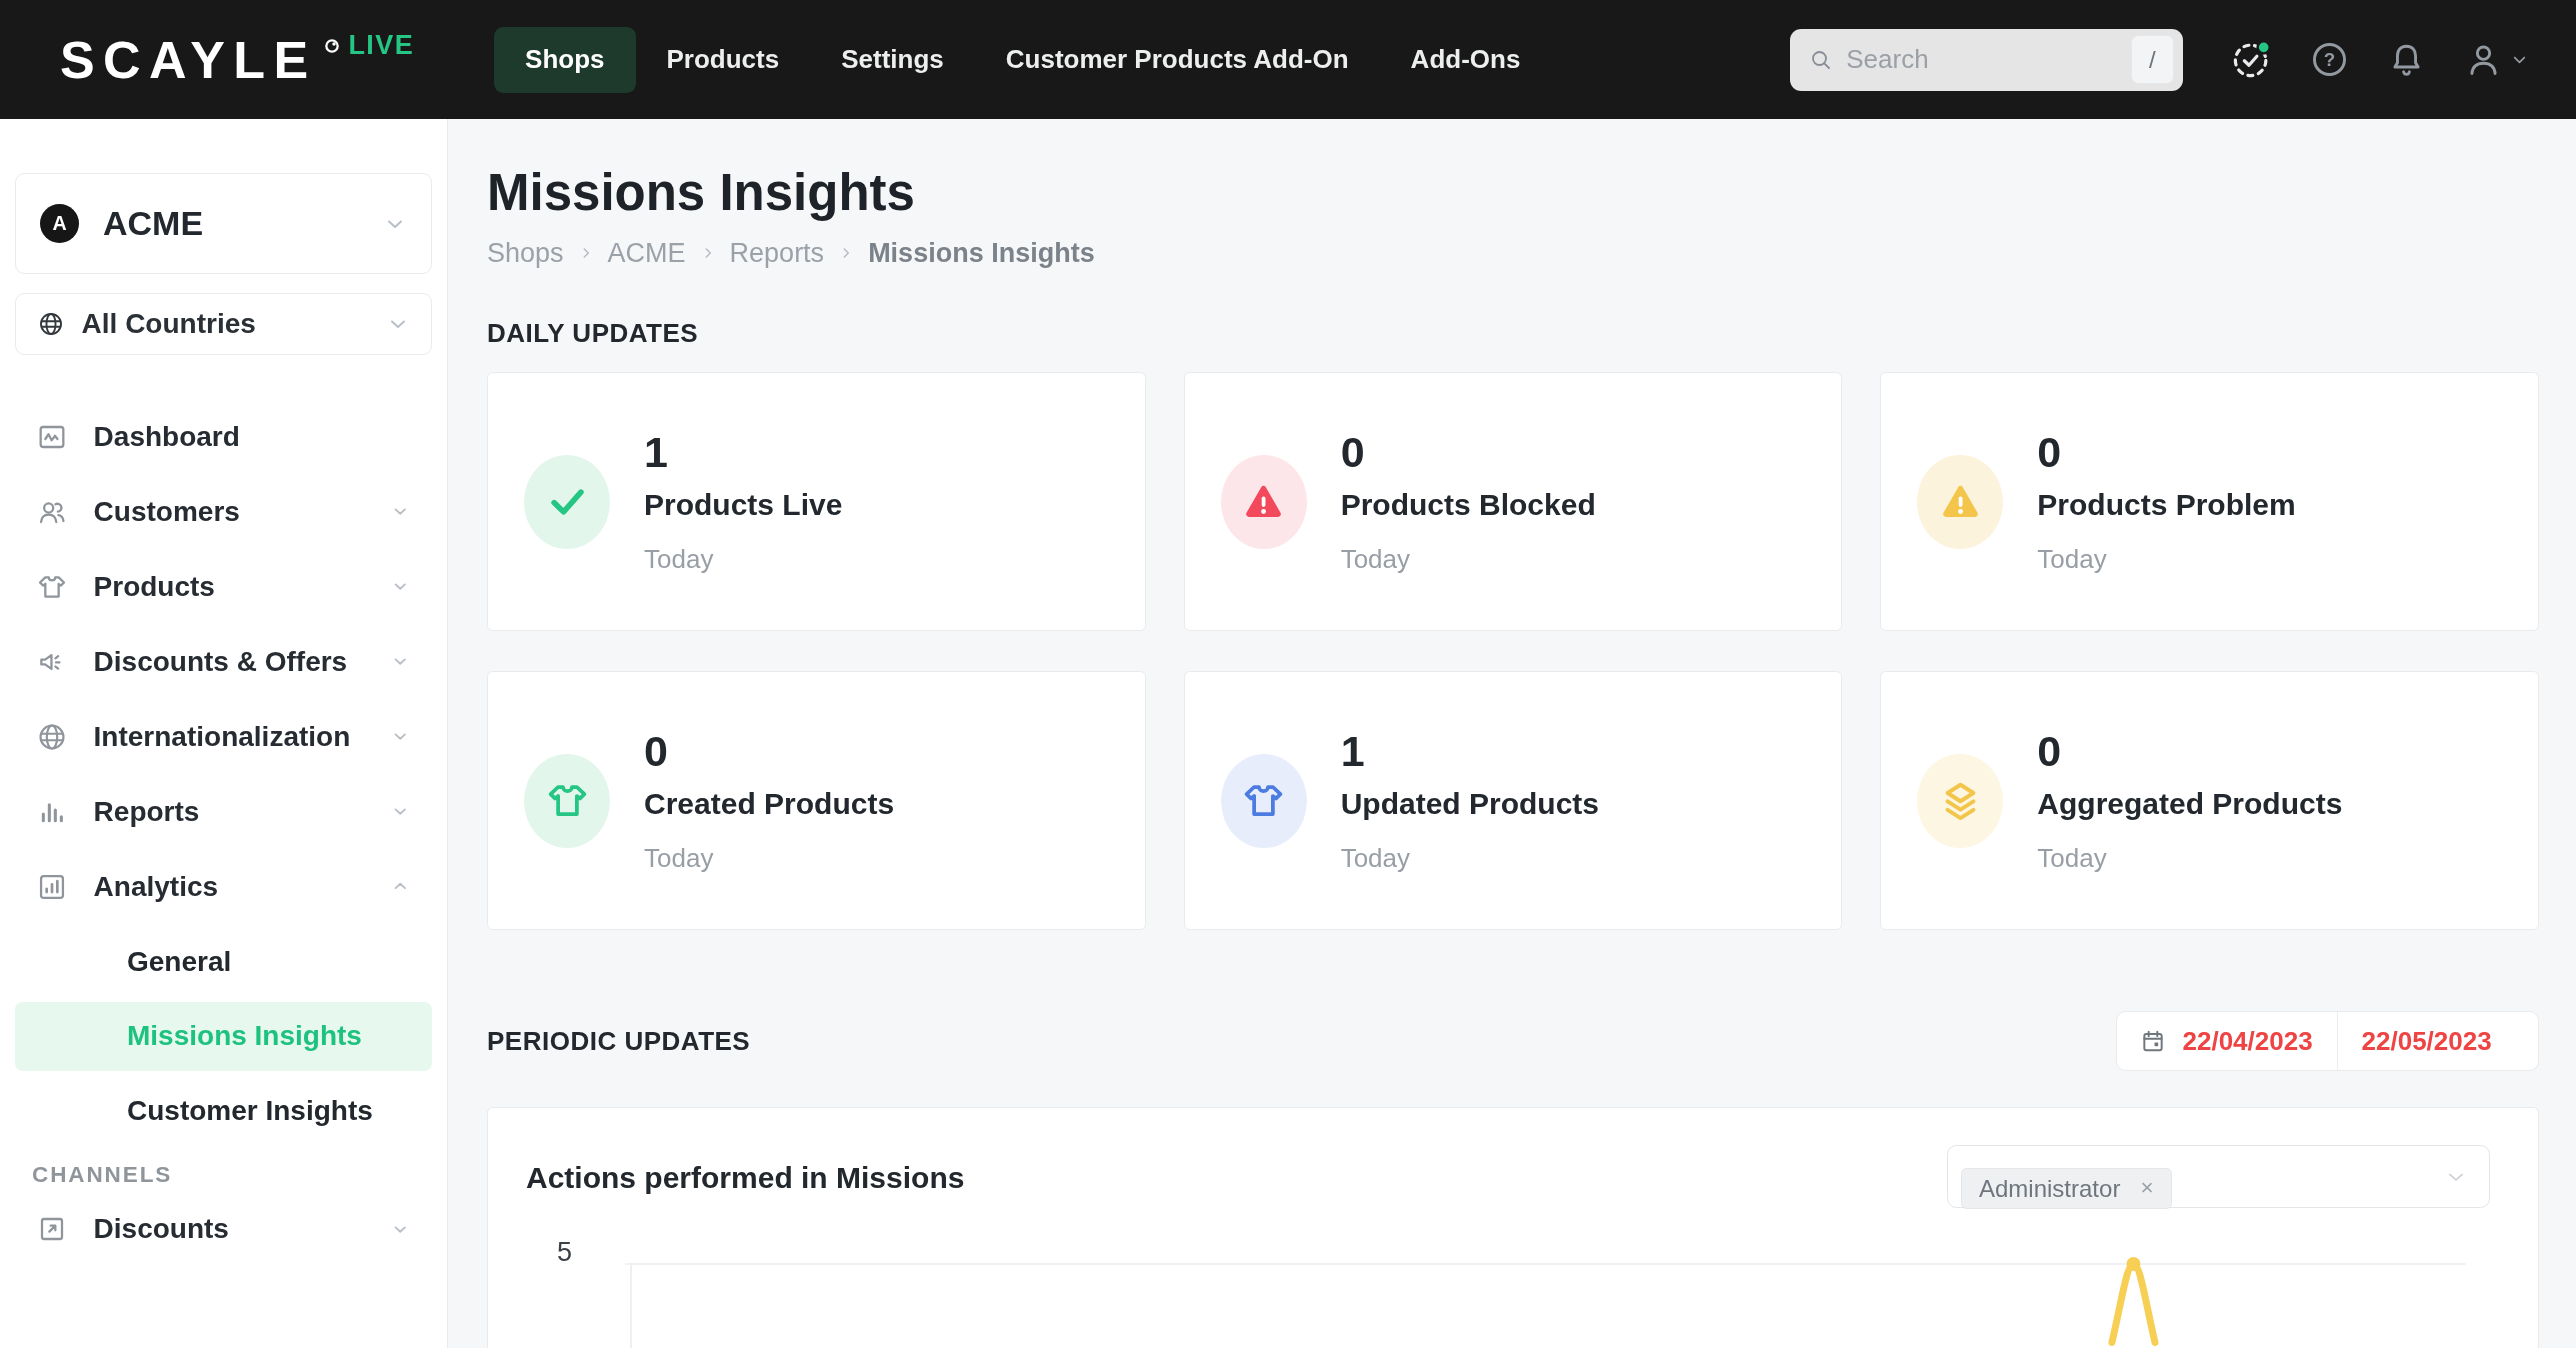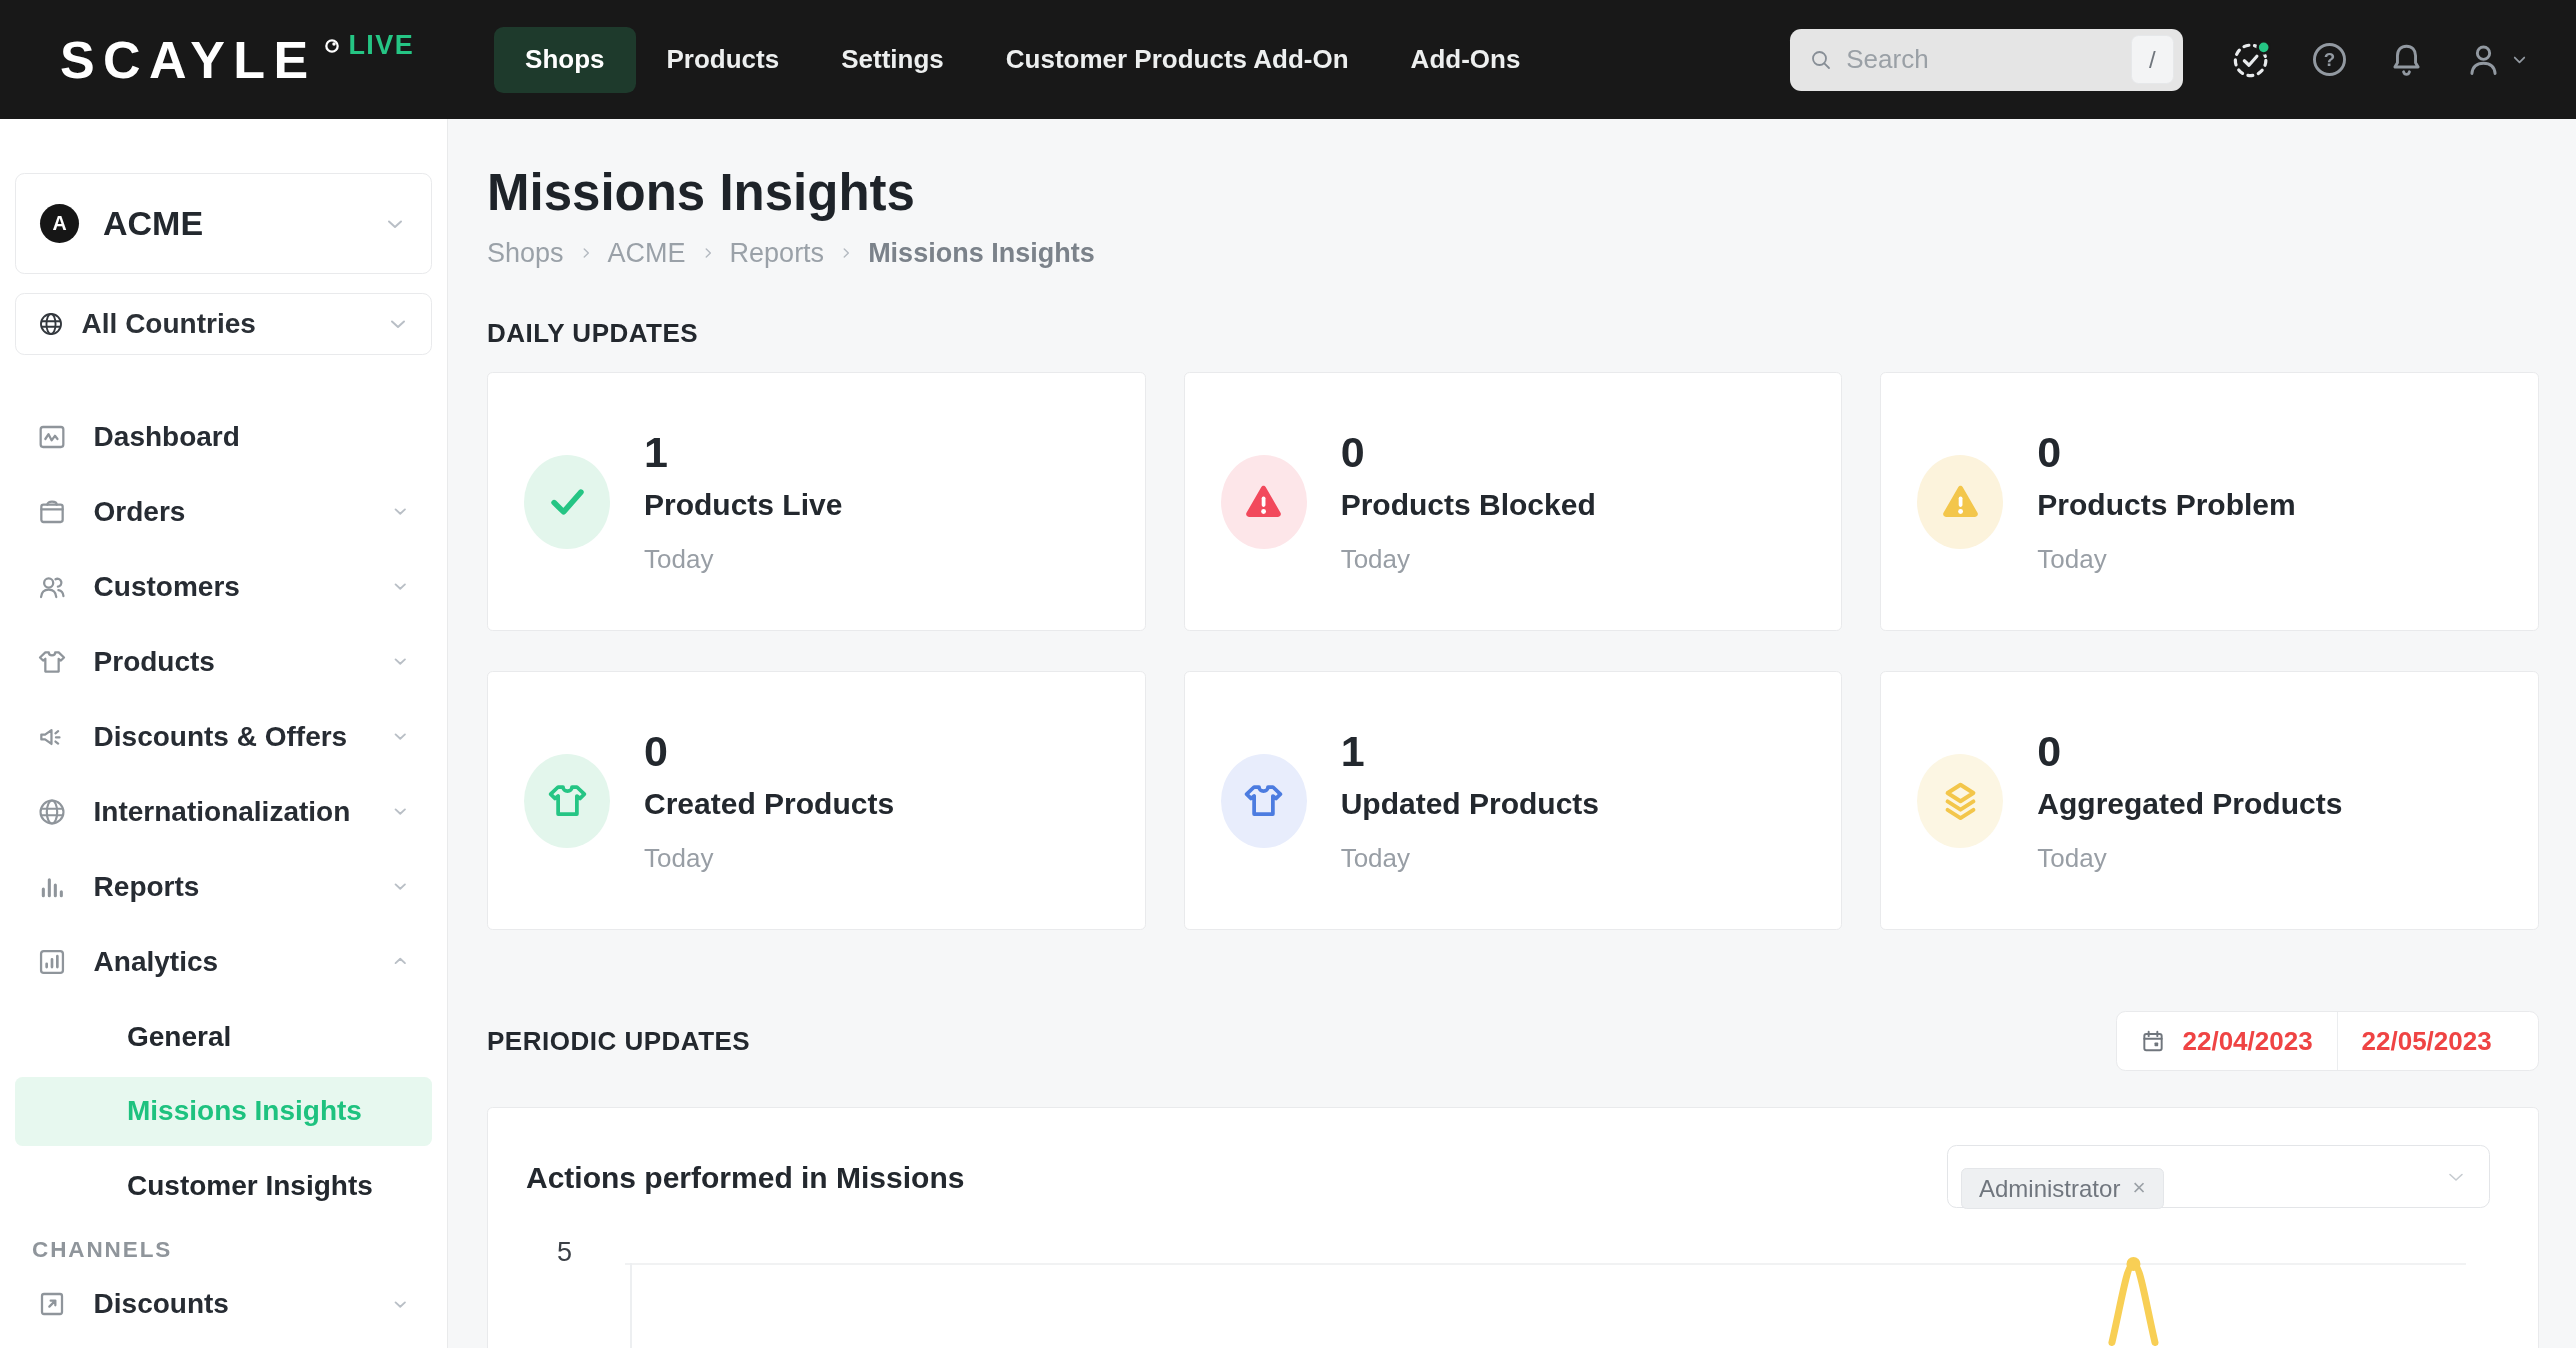--- a/index.html
+++ b/index.html
@@ -62,21 +62,21 @@
 
   .periodic-row { margin-top:81px; display:flex; align-items:center; justify-content:space-between; }
   .date-box { width:423px; height:60px; background:#fff; border:0.9px solid #E9EAEC; border-radius:9.4px; display:flex; align-items:center; padding:0 22.5px; cursor:pointer; }
   .date-value { font-size:26px; font-weight:600; color:#ef4444; margin-left:17px; white-space:nowrap; }
   .date-divider { width:0.9px; height:58px; background:#EBEDEF; margin:0 24px; flex:none; }
   .date-value.second { margin-left:0; }
 
   .chart-card { position:relative; margin-top:36px; height:393px; background:#fff; border:0.9px solid #E9EAEC; border-radius:5.6px; }
   .chart-title { position:absolute; left:38px; top:53px; font-size:30px; font-weight:700; color:#23282E; line-height:34px; }
   .filter-select { position:absolute; top:37px; right:48px; width:543px; height:63px; border:0.9px solid #E3E5E8; border-radius:9.4px; background:#fff; display:flex; align-items:center; padding:0 20.6px 0 13px; cursor:pointer; }
-  .filter-tag { height:41px; background:#EEF0F2; border:0.9px solid #E4E6E9; border-radius:5.6px; display:flex; align-items:center; gap:12px; padding:0 17px;margin-top:24px; }
+  .filter-tag { height:41px; background:#EEF0F2; border:0.9px solid #E4E6E9; border-radius:5.6px; display:flex; align-items:center; gap:20px; padding:0 17px;margin-top:24px; }
   .filter-tag-label { font-size:24px; color:#70767E; }
   .filter-tag-x { font-size:22.5px; color:#9AA0A6; cursor:pointer; line-height:1; }
   .filter-chevron { margin-left:auto; }
   .y-tick { position:absolute; left:69px; top:130px; font-size:27px; color:#3B4046; line-height:28px; }
   .gridline { position:absolute; left:137px; top:155px; width:1841px; height:1.9px; background:#F1F2F3; }
   .v-axis { position:absolute; left:142px; top:155px; width:1.9px; height:150px; background:#EDEFF1; }
   .spike-svg { position:absolute; left:142px; top:141px; overflow:visible; }
 </style>
 </head>
 <body>
@@ -182,35 +182,20 @@
         <svg width="32" height="32" viewBox="0 0 24 24" fill="none" stroke="#8F959B" stroke-width="1.7" stroke-linecap="round" stroke-linejoin="round">
             <rect x="3.5" y="4.5" width="17" height="15" rx="1.8"></rect>
             <path d="M7 13.5l2.4-3.6 2.3 4.6 2.5-3.4 1.9 2.4"></path>
           </svg>
       </span>
       <span class="snav-label">Dashboard</span>
     </div>
     <div class="snav-item">
       <span class="sicon">
         <svg width="32" height="32" viewBox="0 0 24 24" fill="none" stroke="#8F959B" stroke-width="1.7" stroke-linecap="round" stroke-linejoin="round">
-            <rect x="4" y="6.5" width="16" height="13" rx="1.6"></rect>
-            <path d="M4 10h16"></path>
-            <path d="M8.5 6.5C8.5 5 10 4.2 12 4.2s3.5.8 3.5 2.3"></path>
-          </svg>
-      </span>
-      <span class="snav-label">Orders</span>
-      <span class="snav-chevron">
-          <svg width="22.5" height="22.5" viewBox="0 0 24 24" fill="none" stroke="#B9BFC6" stroke-width="2" stroke-linecap="round" stroke-linejoin="round">
-            <polyline points="7,10 12,14.6 17,10"></polyline>
-          </svg>
-        </span>
-    </div>
-    <div class="snav-item">
-      <span class="sicon">
-        <svg width="32" height="32" viewBox="0 0 24 24" fill="none" stroke="#8F959B" stroke-width="1.7" stroke-linecap="round" stroke-linejoin="round">
             <circle cx="9.5" cy="9" r="3.4"></circle>
             <path d="M3.8 19.5c.3-3.6 2.6-5.6 5.7-5.6 3.1 0 5.4 2 5.7 5.6"></path>
             <path d="M14.6 6.2a3 3 0 1 1 1.8 5.6"></path>
             <path d="M16.8 14.3c2.3.4 3.6 2 3.8 4.6"></path>
           </svg>
       </span>
       <span class="snav-label">Customers</span>
       <span class="snav-chevron">
           <svg width="22.5" height="22.5" viewBox="0 0 24 24" fill="none" stroke="#B9BFC6" stroke-width="2" stroke-linecap="round" stroke-linejoin="round">
             <polyline points="7,10 12,14.6 17,10"></polyline>

